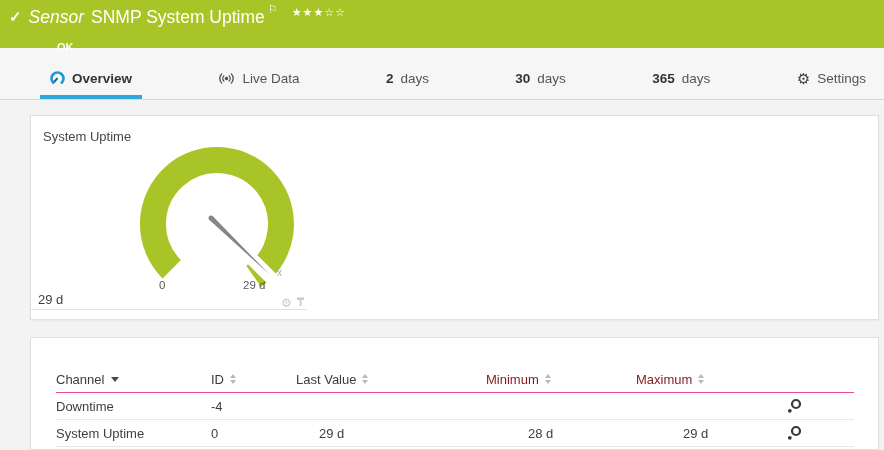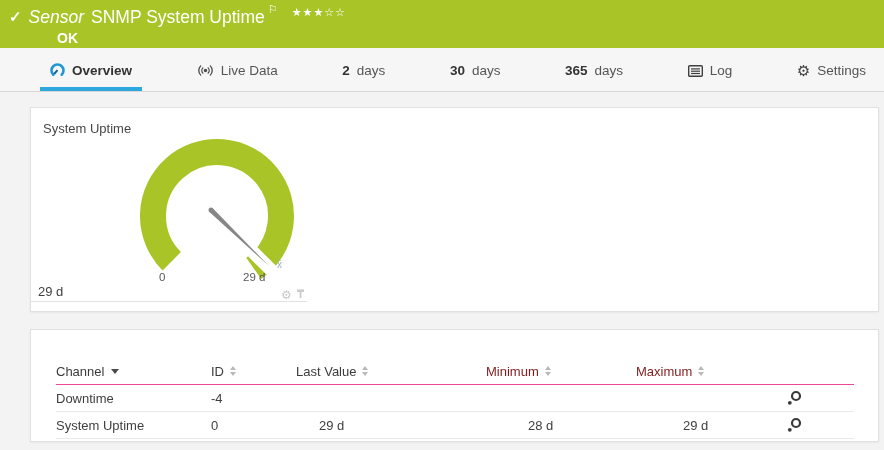--- a/index.html
+++ b/index.html
@@ -7,24 +7,24 @@
     font-family:"Liberation Sans", sans-serif; color:#3c3c3c; }
 
   
   .hdr { height:48px; background:#a9c427; color:#fff; padding:5px 0 0 9px; position:relative; }
   .hdr-row { display:flex; align-items:flex-start; }
   .chk { font-size:15px; font-weight:bold; margin:3px 7px 0 0; }
   .typ { font-style:italic; font-size:17.5px; margin-right:7px; line-height:24px; }
   .ttl { font-size:17.5px; line-height:24px; }
   .flag { font-size:11px; margin-left:3px; position:relative; top:-2px; cursor:pointer; }
   .stars { font-size:11px; letter-spacing:1px; margin-left:14px; position:relative; top:1px; cursor:pointer; }
-  .ok { font-size:14px; font-weight:bold; margin:1px 0 0 48px; }
-
-  
-  .tabbar { height:44px; background:#f6f6f6; border-bottom:1px solid #d8d8d8;
+  .ok { font-size:11px; font-weight:bold; margin:12px 0 0 48px; }
+
+  
+  .tabbar { height:52px; background:#f6f6f6; border-bottom:1px solid #d8d8d8;
     display:flex; justify-content:space-between; align-items:flex-end;
     padding:0 8px 0 40px; }
   .tab { display:flex; align-items:center; gap:7px; padding:9px 10px 9px 10px;
     font-size:13.5px; color:#555; border-bottom:4px solid transparent; cursor:pointer; white-space:nowrap; }
   .tab.active { font-weight:bold; color:#333; border-bottom-color:#2ea6de; }
   .tab .num { font-weight:bold; color:#333; }
   .tab .gearglyph { font-size:15px; color:#3f3f3f; line-height:12px; }
   .ic { display:block; }
 
   
@@ -98,29 +98,20 @@
     <span class="num">2</span>
     <span>days</span>
   </div>
   <div class="tab">
     <span class="num">30</span>
     <span>days</span>
   </div>
   <div class="tab">
     <span class="num">365</span>
     <span>days</span>
-  </div>
-  <div class="tab">
-    <svg class="ic" width="15" height="12" viewBox="0 0 15 12">
-      <rect x="0.7" y="0.7" width="13.6" height="10.6" rx="1" fill="none" stroke="#3f3f3f" stroke-width="1.4"></rect>
-      <line x1="3" y1="3.9" x2="12" y2="3.9" stroke="#3f3f3f" stroke-width="1.2"></line>
-      <line x1="3" y1="6.2" x2="12" y2="6.2" stroke="#3f3f3f" stroke-width="1.2"></line>
-      <line x1="3" y1="8.5" x2="12" y2="8.5" stroke="#3f3f3f" stroke-width="1.2"></line>
-    </svg>
-    <span>Log</span>
   </div>
   <div class="tab">
     <span class="gearglyph">⚙</span>
     <span>Settings</span>
   </div>
 </div>
 
 <div class="content">
 
   <div class="card card1">

